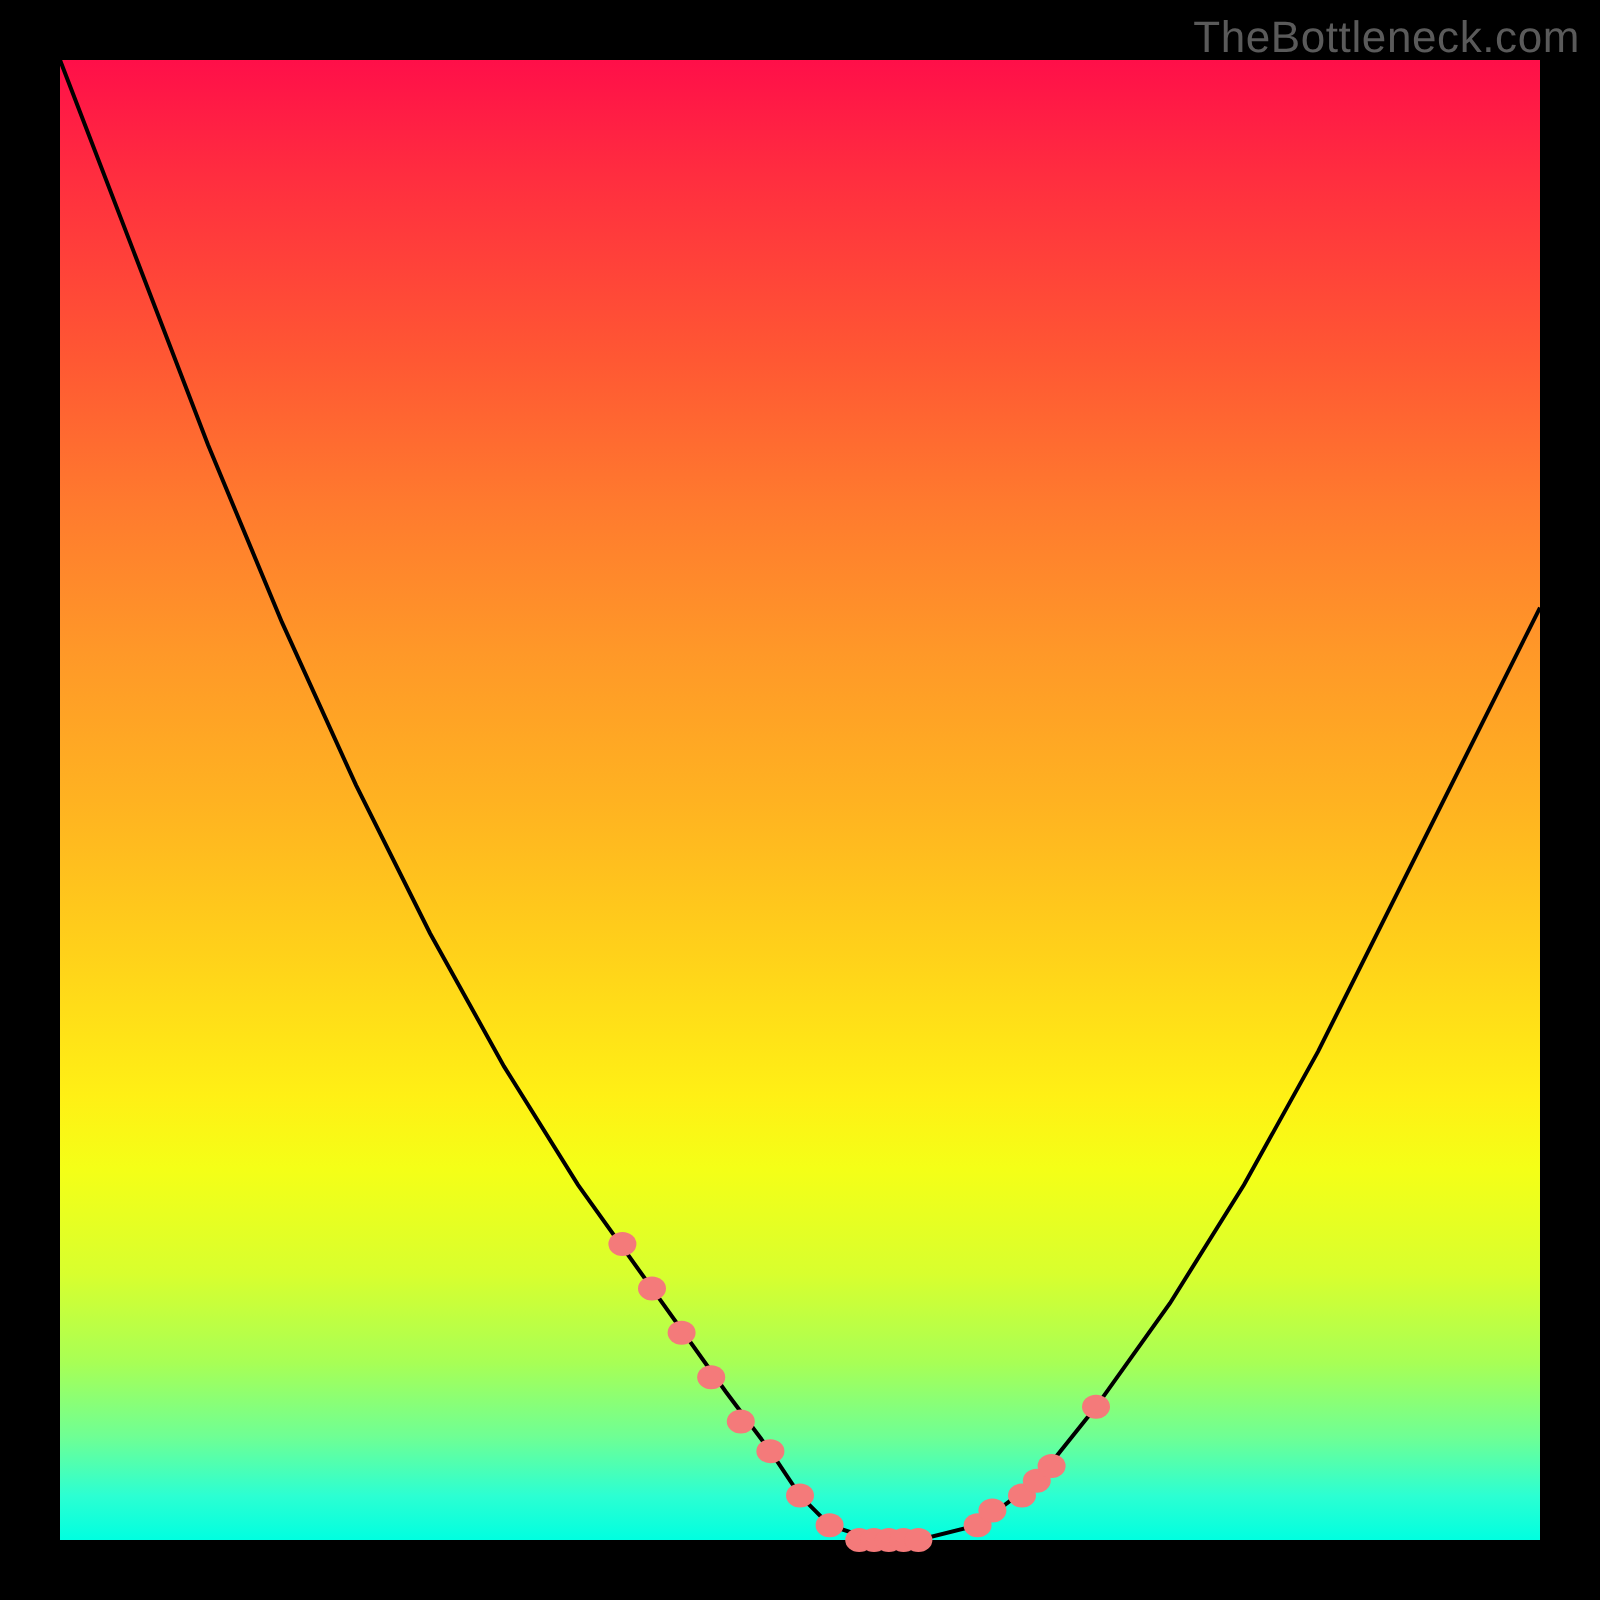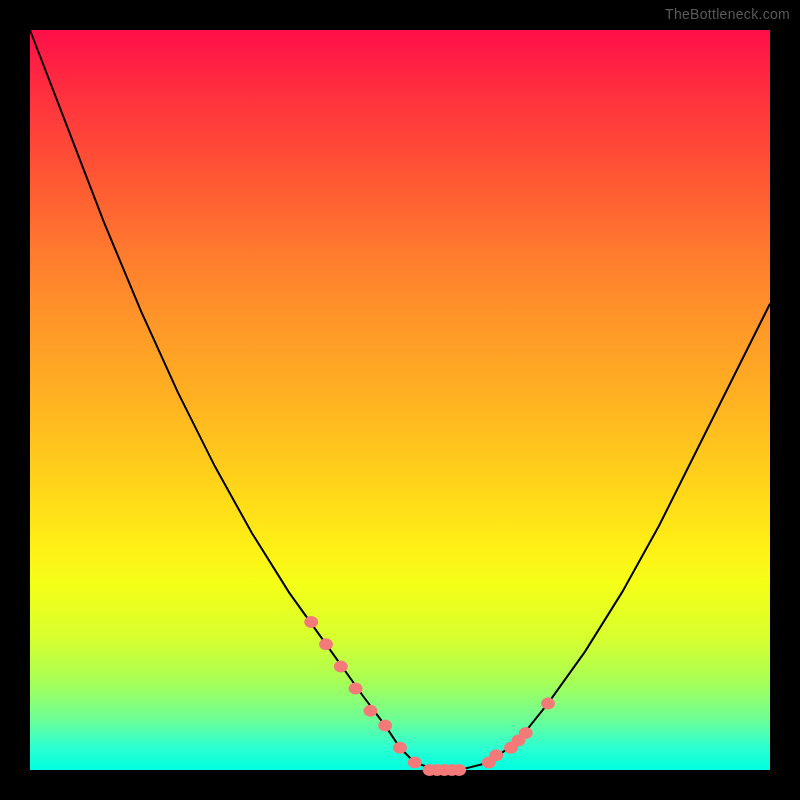--- a/index.html
+++ b/index.html
@@ -30,21 +30,21 @@
       #a8ff55 88%,
       #6fff94 93%,
       #2cffd2 97%,
       #00ffe0 100%);
   }
   .watermark {
     position: absolute;
     top: 6px;
     right: 10px;
     font-family: Arial, Helvetica, sans-serif;
-    font-size: 14px;
+    font-size: 22px;
     color: #5a5a5a;
     letter-spacing: 0.3px;
     font-weight: 500;
   }
   svg.curve {
     position: absolute;
     left: 0;
     top: 0;
     width: 740px;
     height: 740px;

